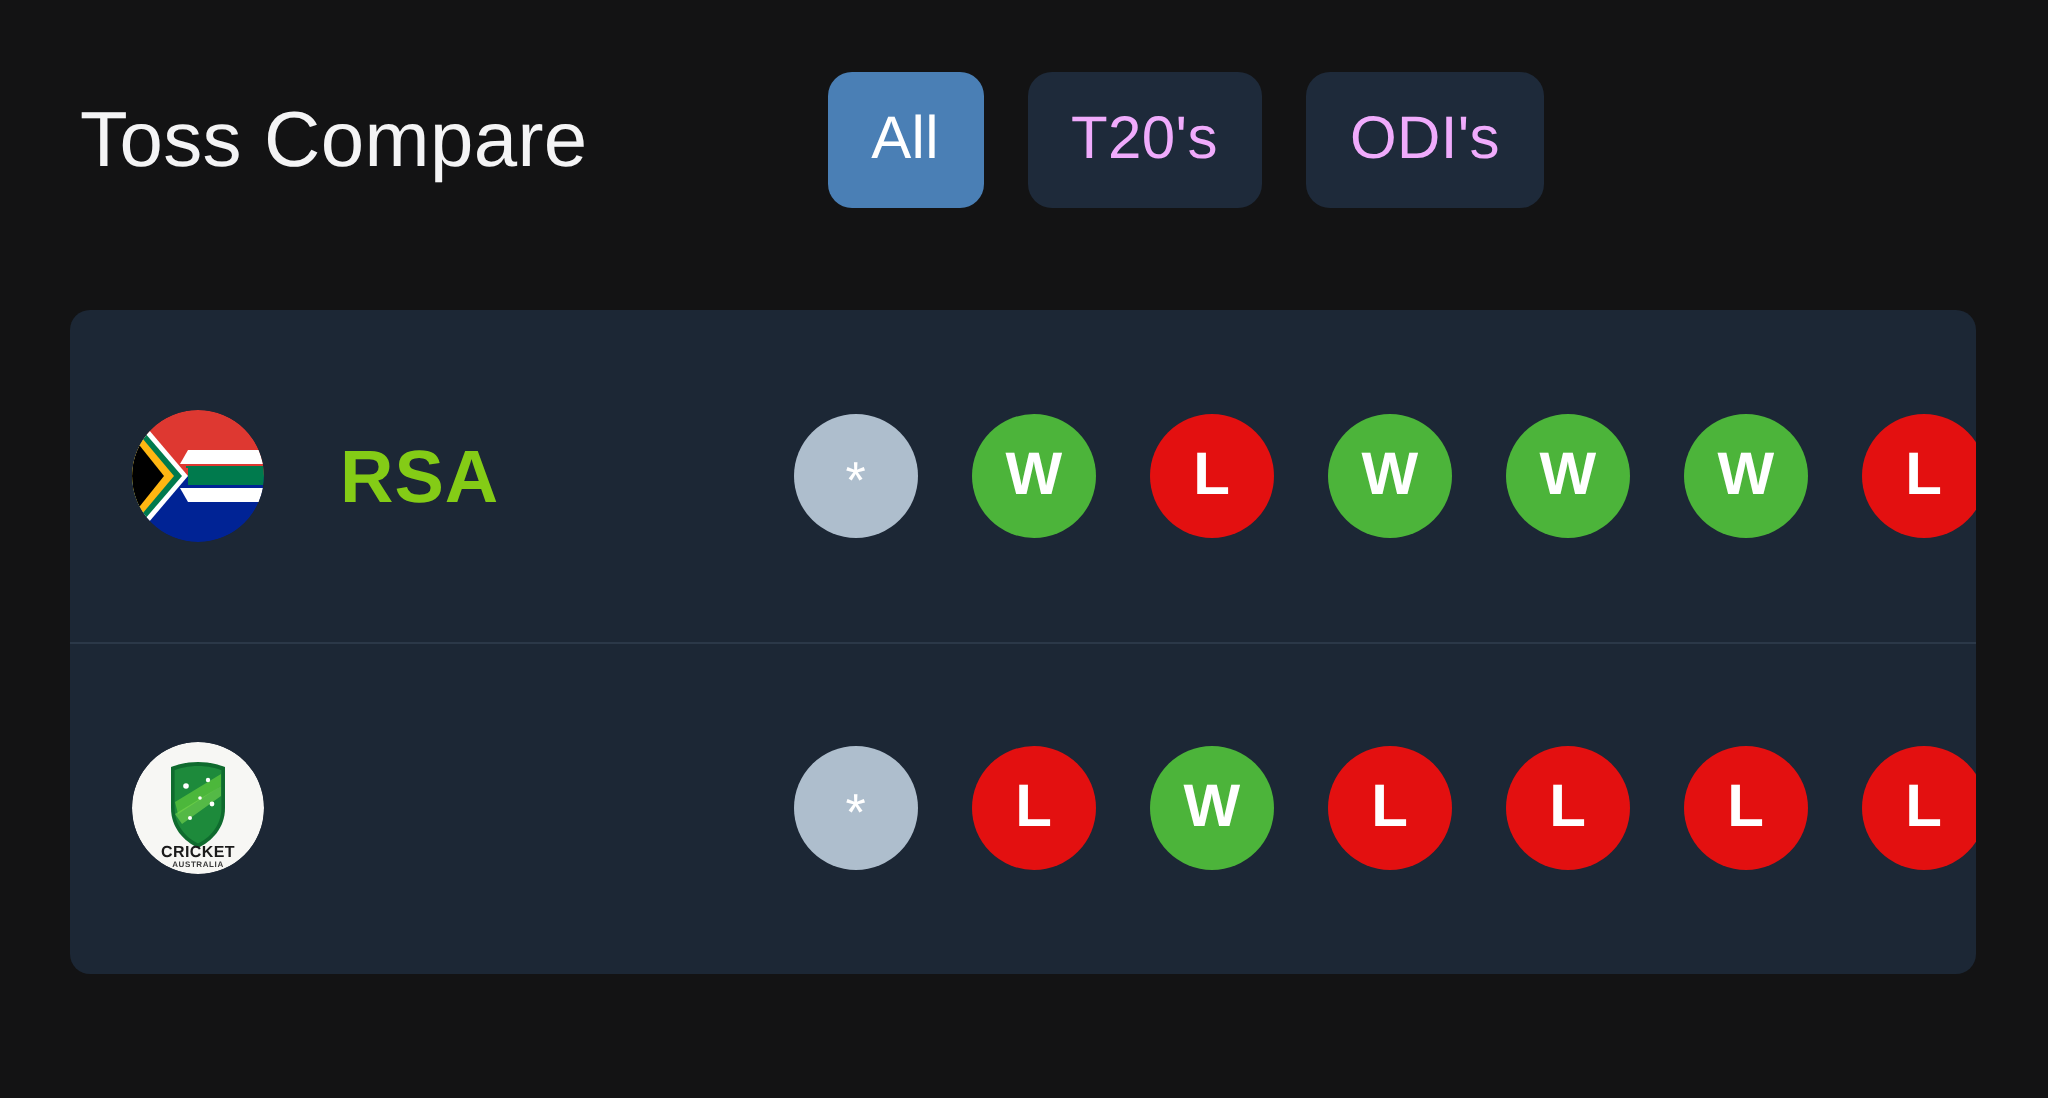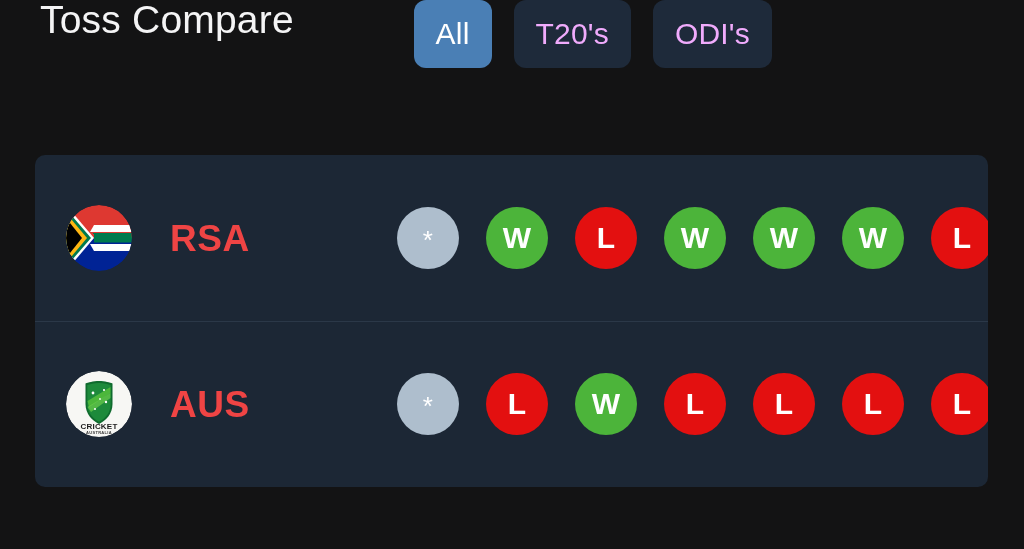--- a/index.html
+++ b/index.html
@@ -19,21 +19,21 @@
     background: #131314;
   }
 
   
   .header {
     position: absolute;
     left: 0; top: 0;
     width: 810px;
     height: 140px;
     display: flex;
-    align-items: flex-start;
+    align-items: center;
     justify-content: space-between;
     padding: 0 38px 0 40px;
   }
 
   .page-title {
     font-size: 39px;
     font-weight: 400;
     color: #f4f4f5;
     letter-spacing: 0.2px;
     line-height: 1;
@@ -114,21 +114,21 @@
     border-radius: 50%;
     overflow: hidden;
     flex: 0 0 auto;
     position: relative;
   }
 
   .team-name {
     margin-left: 38px;
     font-size: 37px;
     font-weight: 700;
-    color: #ef4444;
+    color: #84cc16;
     letter-spacing: 0.5px;
     line-height: 1;
     white-space: nowrap;
   }
 
   
   .results {
     display: flex;
     align-items: center;
     gap: 27px;
@@ -226,21 +226,20 @@
     <path d="M21.5 30 L44.5 16 L44.5 22 L23 36 Z" fill="#5cc63c" opacity="0.75"></path>
     <path d="M21.5 36 L44.5 22 L44.5 27 L25 41 Z" fill="#7ad84f" opacity="0.6"></path>
     <circle cx="27" cy="22" r="1.4" fill="#ffffff"></circle>
     <circle cx="38" cy="19" r="1.1" fill="#ffffff"></circle>
     <circle cx="40" cy="31" r="1.2" fill="#ffffff"></circle>
     <circle cx="29" cy="38" r="1" fill="#ffffff"></circle>
     <circle cx="34" cy="28" r="0.9" fill="#ffffff"></circle>
     <text x="33" y="57.5" text-anchor="middle" font-family="Liberation Sans, sans-serif" font-size="8" font-weight="700" fill="#1b1b1b" letter-spacing="0.2">CRICKET</text>
     <text x="33" y="62.5" text-anchor="middle" font-family="Liberation Sans, sans-serif" font-size="4" font-weight="700" fill="#3a3a3a" letter-spacing="0.3">AUSTRALIA</text>
   </svg></div>
-          <div class="team-name">AUS</div>
         </div>
         <div class="results">
           <div class="badge none">
             <span class="ast">*</span>
           </div>
           <div class="badge loss">L</div>
           <div class="badge win">W</div>
           <div class="badge loss">L</div>
           <div class="badge loss">L</div>
           <div class="badge loss">L</div>

